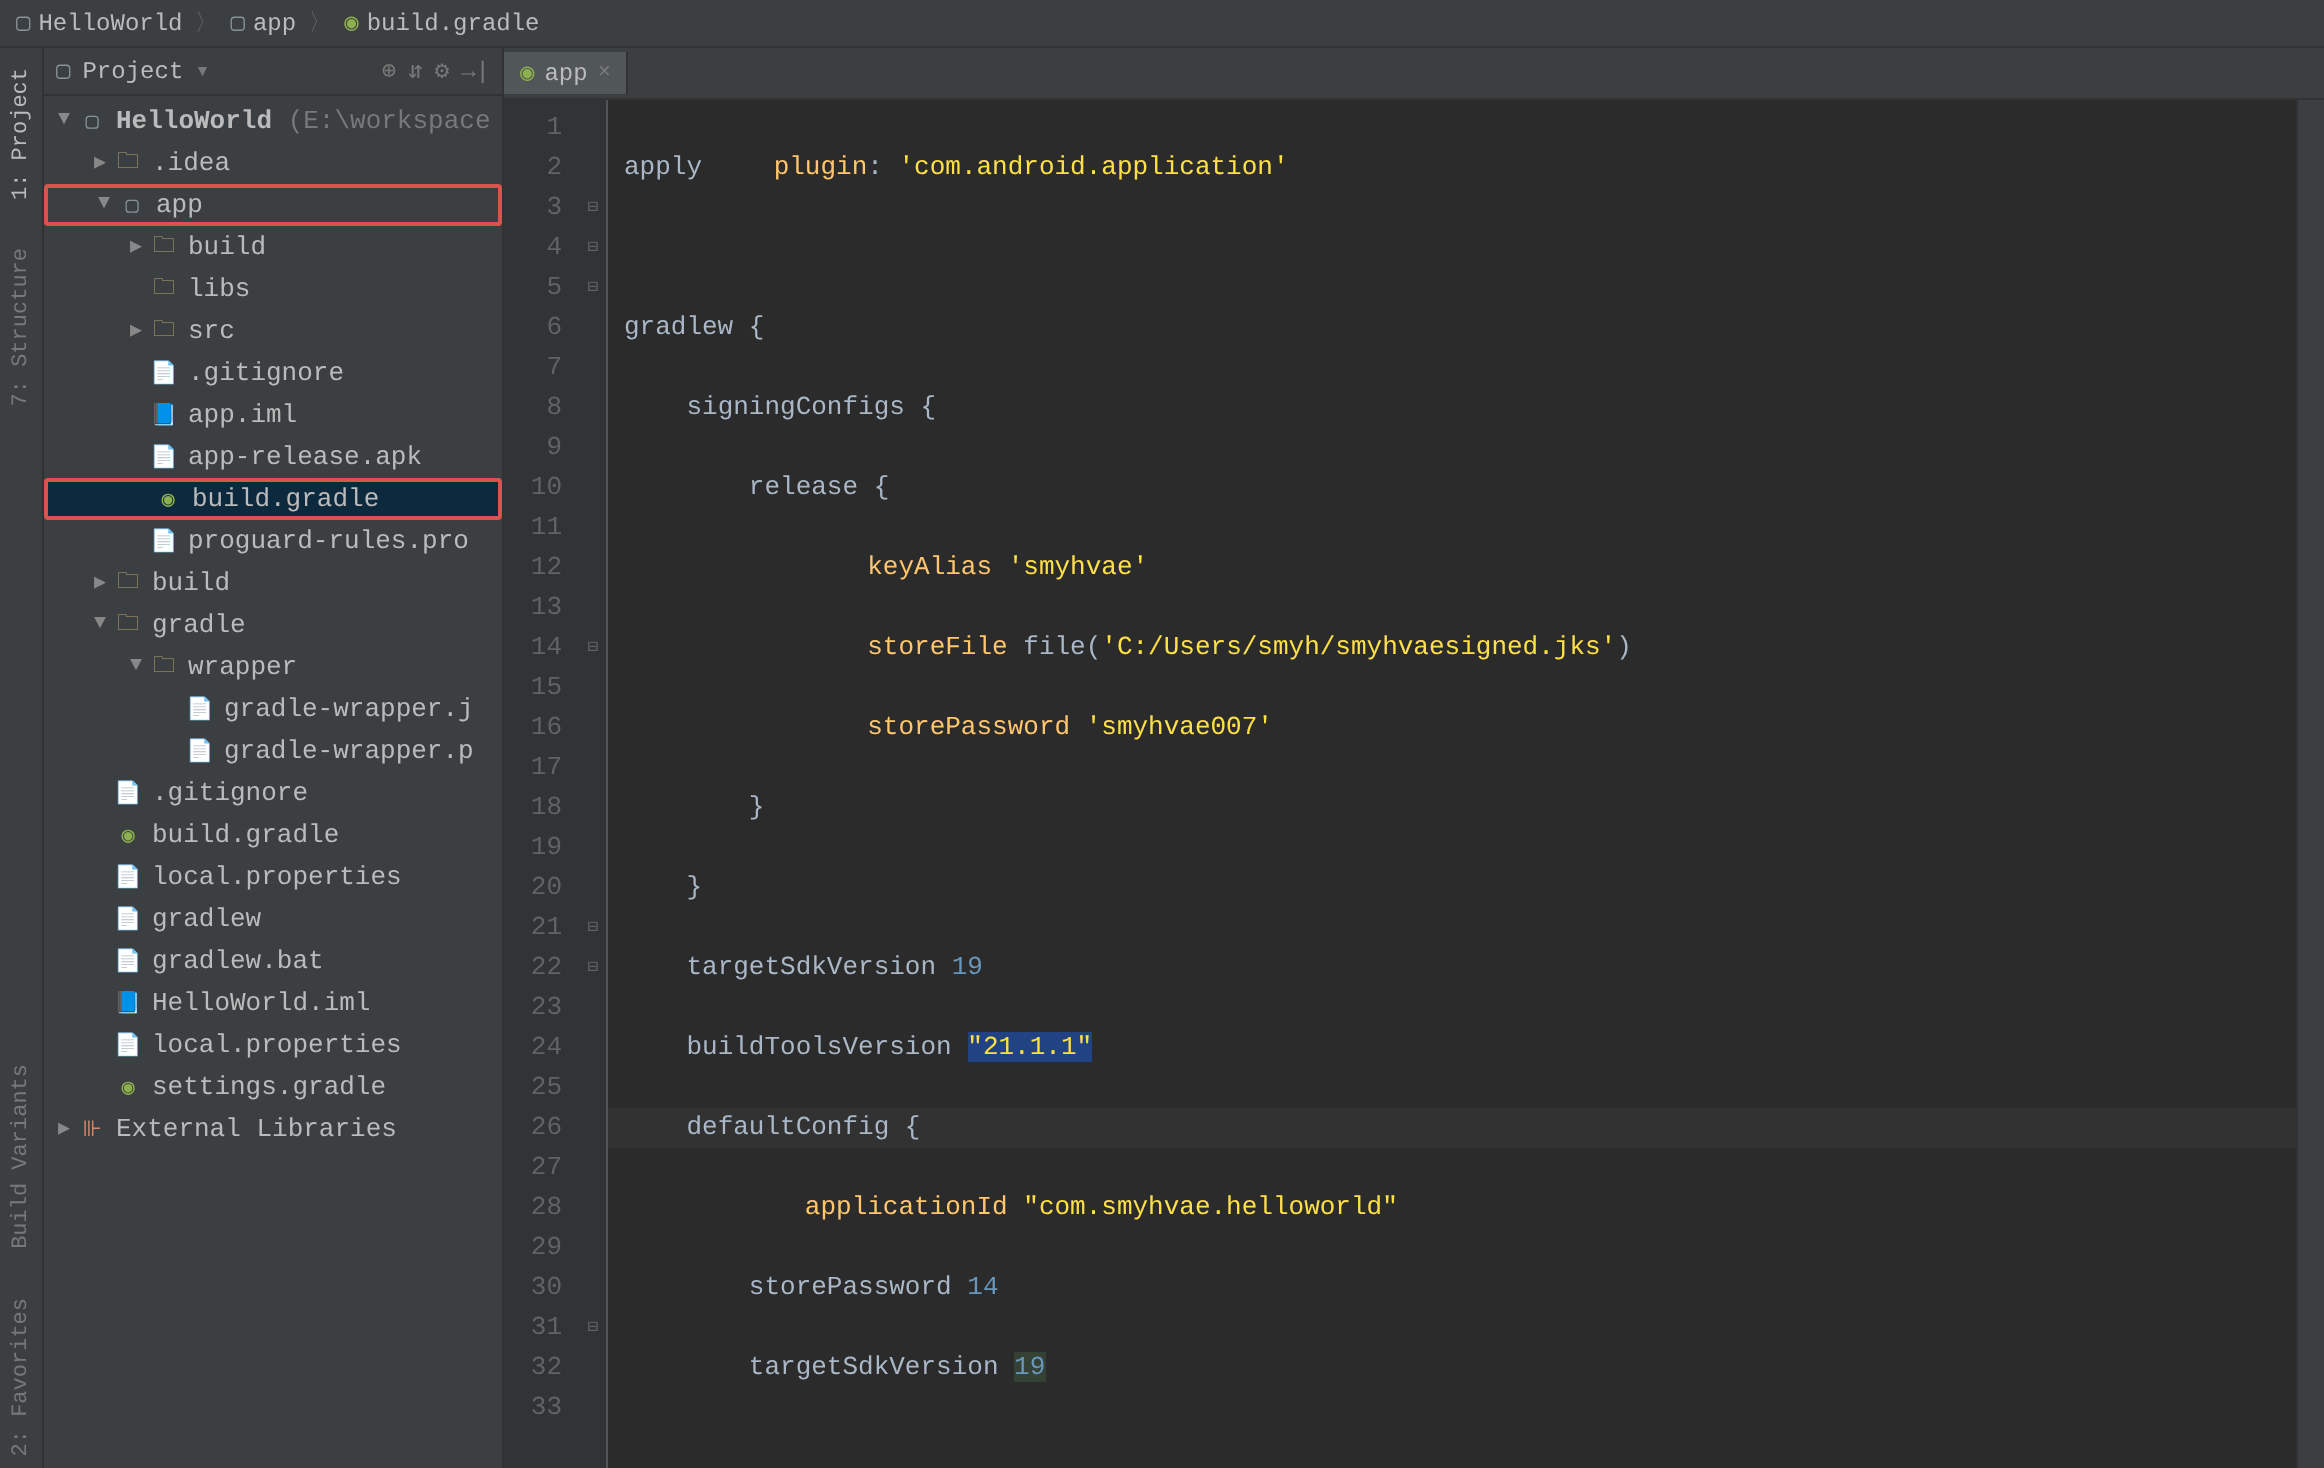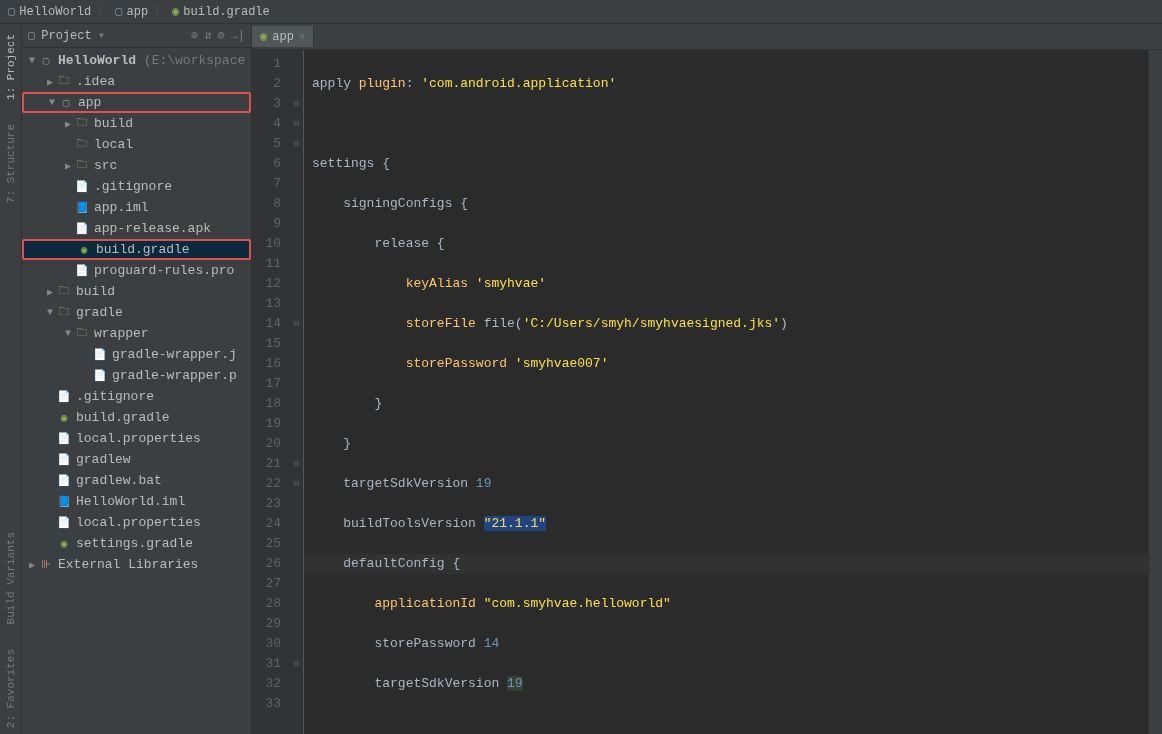--- a/index.html
+++ b/index.html
@@ -141,21 +141,21 @@
   line-height: 20px;
   white-space: pre;
   color: #a9b7c6;
   overflow: hidden;
   position: relative;
 }
 .code .line { height: 20px; }
 .code .line.hl { background: #323232; margin-left: -8px; padding-left: 8px; width: calc(100% + 16px); }
 .str { color: #fde047; }
 .num { color: #6897bb; }
-.ident { color: #ffc66d; }
+.ident { color: #ffc66d; margin-left: 28px; }
 .plain { color: #a9b7c6; }
 .boxhl { background: #214283; }
 .numbox { background: #344134; }
 .scrollbar-track {
   width: 14px;
   background: #3c3f41;
   border-left: 1px solid #323232;
 }
 </style>
 </head>
@@ -223,21 +223,21 @@
           <span class="icon icon-module">▢</span>
           <span class="label">app</span>
       </div>
       <div class="tree-row" style="padding-left:40px">
         <span class="arrow">▶</span>
           <span class="icon icon-folder">🗀</span>
           <span class="label">build</span>
       </div>
       <div class="tree-row" style="padding-left:52px">
         <span class="icon icon-folder">🗀</span>
-          <span class="label">local</span>
+          <span class="label">libs</span>
       </div>
       <div class="tree-row" style="padding-left:40px">
         <span class="arrow">▶</span>
           <span class="icon icon-folder">🗀</span>
           <span class="label">src</span>
       </div>
       <div class="tree-row" style="padding-left:52px">
         <span class="icon icon-text">📄</span>
           <span class="label">.gitignore</span>
       </div>
@@ -327,21 +327,21 @@
         <span>app</span>
         <span class="close">×</span>
       </div>
     </div>
     <div class="editor-body">
       <div class="gutter" id="gutter">1<br>2<br>3<br>4<br>5<br>6<br>7<br>8<br>9<br>10<br>11<br>12<br>13<br>14<br>15<br>16<br>17<br>18<br>19<br>20<br>21<br>22<br>23<br>24<br>25<br>26<br>27<br>28<br>29<br>30<br>31<br>32<br>33<br></div>
       <div class="fold-gutter" id="foldg"><br><br>⊟<br>⊟<br>⊟<br><br><br><br><br><br><br><br><br>⊟<br><br><br><br><br><br><br>⊟<br>⊟<br><br><br><br><br><br><br><br><br>⊟<br><br><br></div>
       <div class="code">
 <div class="line"><span class="plain">apply </span><span class="ident">plugin</span><span class="plain">: </span><span class="str">'com.android.application'</span></div>
 <div class="line"></div>
-<div class="line"><span class="plain">settings {</span></div>
+<div class="line"><span class="plain">gradlew {</span></div>
 <div class="line">    <span class="plain">signingConfigs {</span></div>
 <div class="line">        <span class="plain">release {</span></div>
 <div class="line">            <span class="ident">keyAlias </span><span class="str">'smyhvae'</span></div>
 <div class="line">            <span class="ident">storeFile </span><span class="plain">file(</span><span class="str">'C:/Users/smyh/smyhvaesigned.jks'</span><span class="plain">)</span></div>
 <div class="line">            <span class="ident">storePassword </span><span class="str">'smyhvae007'</span></div>
 <div class="line">        <span class="plain">}</span></div>
 <div class="line">    <span class="plain">}</span></div>
 <div class="line">    <span class="plain">targetSdkVersion </span><span class="num">19</span></div>
 <div class="line">    <span class="plain">buildToolsVersion </span><span class="str boxhl">"21.1.1"</span></div>
 <div class="line hl">    <span class="plain">defaultConfig {</span></div>

